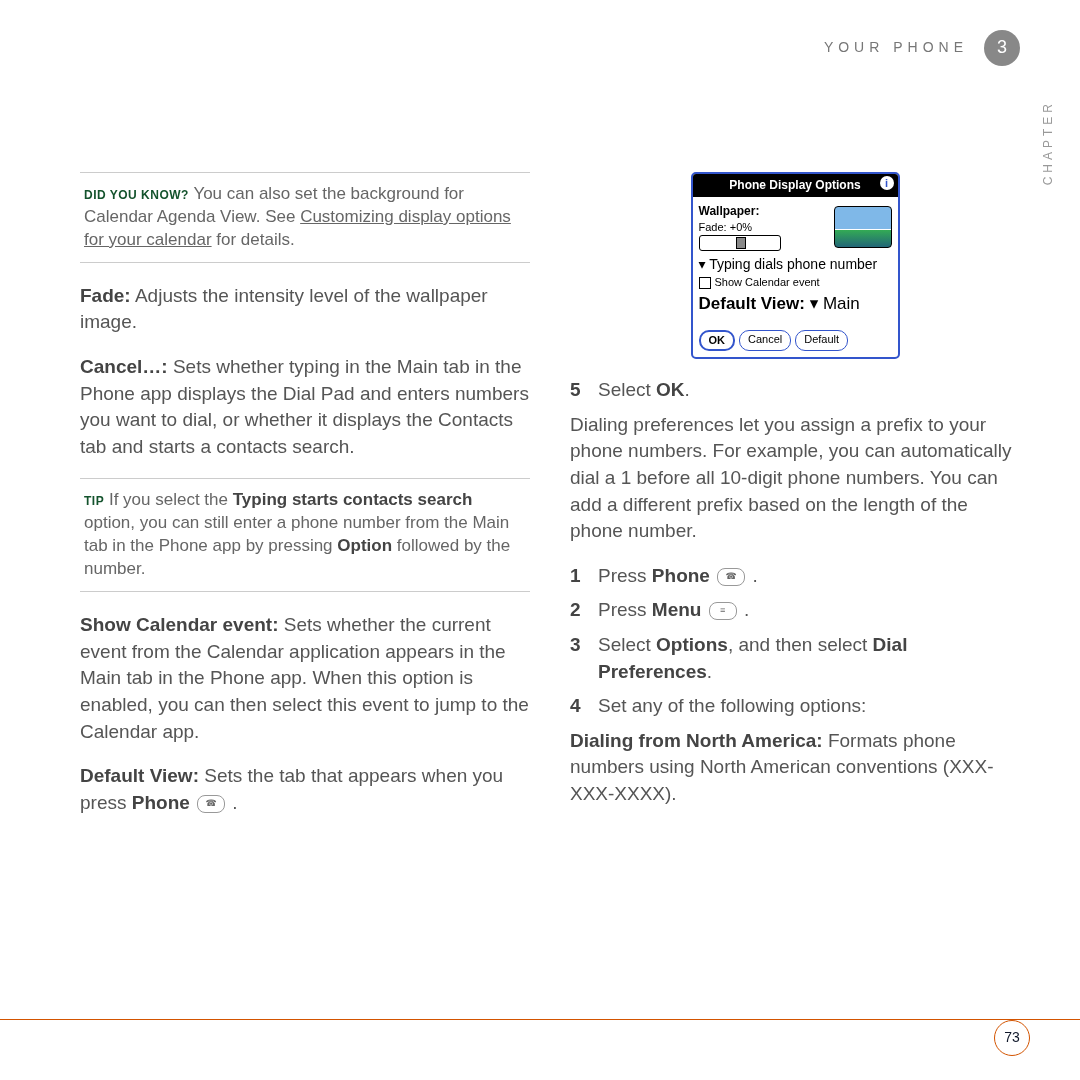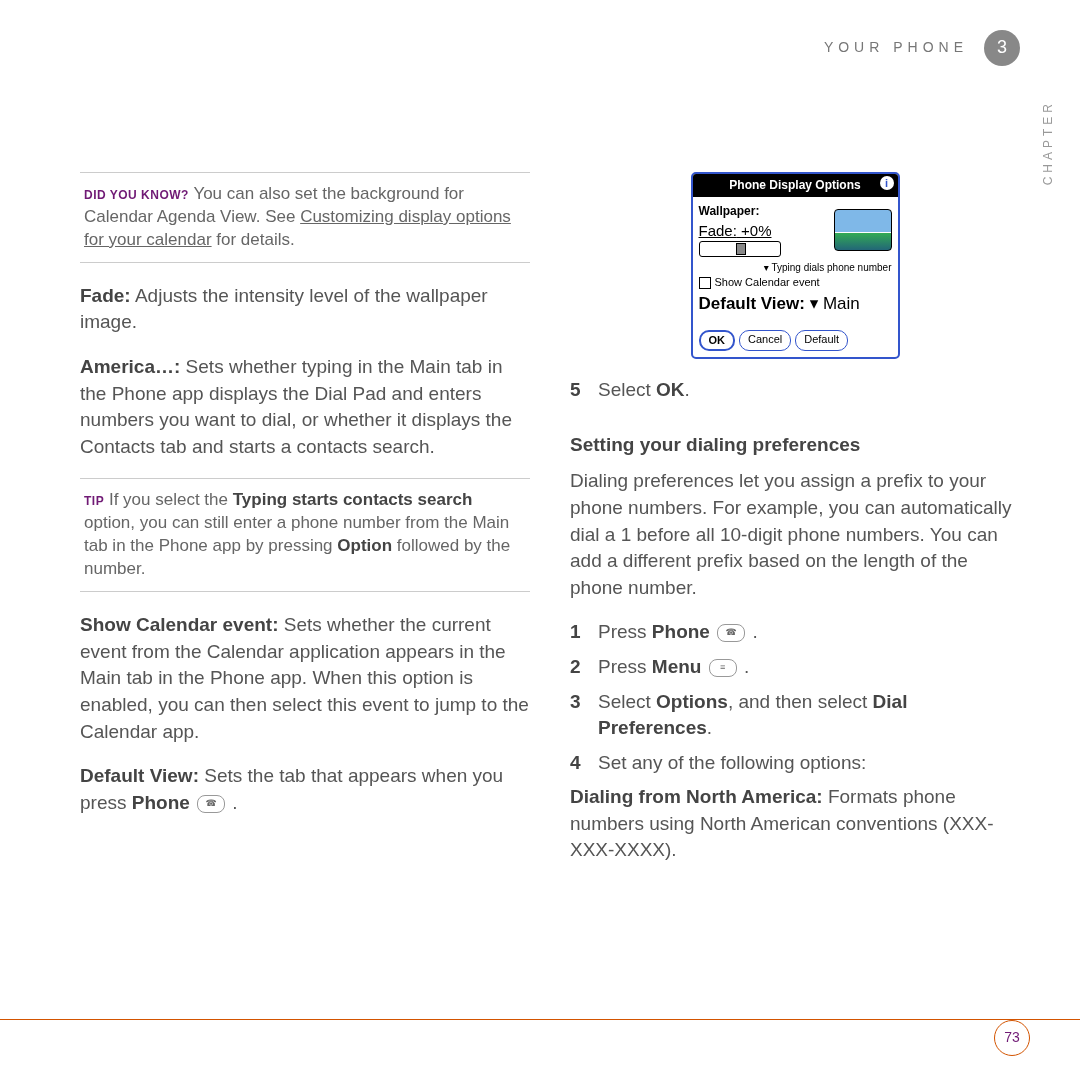--- a/index.html
+++ b/index.html
@@ -67,21 +67,21 @@
   .tipbox, .dykbox {
     border-top: 1px solid #ccc;
     border-bottom: 1px solid #ccc;
     padding: 10px 4px;
     margin: 0 0 20px 0;
     font-size: 17px;
     color: #666;
     line-height: 1.35;
   }
   .tip-label, .dyk-label {
-    color: #701a75;
+    color: #14532d;
     font-weight: bold;
     font-size: 12px;
     letter-spacing: 0.5px;
   }
   .link {
     text-decoration: underline;
     color: #666;
   }
   .para {
     margin: 0 0 18px 0;
@@ -156,40 +156,40 @@
   .palm-slider-box {
     width: 80px; height: 14px;
     border:1px solid #000; border-radius:3px;
     position: relative;
     background:#fff;
   }
   .palm-slider-dot{
     position:absolute; left:36px; top:1px;
     width:8px; height:10px; background:#888; border:1px solid #000;
   }
-  .palm-drop { font-size:10px;text-align:right; }
+  .palm-drop { font-size:14px; }
   .palm-drop::before{ content:"▾ "; }
   .palm-check { font-size:11px; font-weight:normal;}
   .palm-check-box{
     display:inline-block; width:10px;height:10px;border:1px solid #000;margin-right:4px;vertical-align:middle;
   }
   .palm-btns { display:flex; gap:4px; margin-top:14px; }
   .palm-btn {
     border:1px solid #3355cc; border-radius:10px;
     padding:1px 8px; font-size:11px; color:#000; background:#fff;
   }
   .palm-btn.ok{ border-width:2px; font-weight:bold;}
   .footer-rule{
     position:absolute; left:0; right:0; bottom:60px;
     height:1px; background:#d35400;
   }
   .page-num {
     position:absolute; bottom:24px; right:50px;
     width:34px;height:34px;border:1px solid #d35400;border-radius:50%;
-    color:#701a75; font-size:14px;
+    color:#0f172a; font-size:14px;
     display:flex;align-items:center;justify-content:center;
   }
 </style>
 </head>
 <body>
 
 <div class="page">
 
   <div class="header">
     <span class="header-title">YOUR PHONE</span>
@@ -206,21 +206,21 @@
         <span>You can also set the background for Calendar Agenda View. See </span>
         <span class="link">Customizing display options for your calendar</span>
         <span> for details.</span>
       </div>
 
       <p class="para">
         <span class="b">Fade:</span><span> Adjusts the intensity level of the wallpaper image.</span>
       </p>
 
       <p class="para">
-        <span class="b">America…:</span><span> Sets whether typing in the Main tab in the Phone app displays the Dial Pad and enters numbers you want to dial, or whether it displays the Contacts tab and starts a contacts search.</span>
+        <span class="b">Cancel…:</span><span> Sets whether typing in the Main tab in the Phone app displays the Dial Pad and enters numbers you want to dial, or whether it displays the Contacts tab and starts a contacts search.</span>
       </p>
 
       <div class="tipbox">
         <span class="tip-label">TIP</span>
         <span>If you select the </span>
         <span class="b">Typing starts contacts search</span>
         <span> option, you can still enter a phone number from the Main tab in the Phone app by pressing </span>
         <span class="b">Option</span>
         <span> followed by the number.</span>
       </div>
@@ -239,21 +239,21 @@
 
       <div class="palm">
         <div class="palm-title">
           <span>Phone Display Options</span>
           <span class="palm-info">i</span>
         </div>
         <div class="palm-body">
           <div class="palm-row">
             <div>
               <div class="palm-wall-label">Wallpaper:</div>
-              <div style="font-size:15px;text-decoration:underline;">
+              <div style="font-size:11px;">
                 <span>Fade:</span>
                 <span>+0%</span>
               </div>
               <div class="palm-slider-box">
                   <div class="palm-slider-dot"></div>
                 </div>
             </div>
             <div class="palm-thumb"></div>
           </div>
           <div class="palm-drop">Typing dials phone number</div>
@@ -272,21 +272,20 @@
         </div>
       </div>
 
       <div class="step-row">
         <span class="step-num">5</span>
         <span class="step-body">
           <span>Select </span><span class="b">OK</span><span>.</span>
         </span>
       </div>
 
-      <div class="section-head">Setting your dialing preferences</div>
 
       <p class="para">Dialing preferences let you assign a prefix to your phone numbers. For example, you can automatically dial a 1 before all 10-digit phone numbers. You can add a different prefix based on the length of the phone number.</p>
 
       <div class="step-list">
         <div class="step-row">
           <span class="step-num">1</span>
           <span class="step-body">
             <span>Press </span><span class="b">Phone</span>
             <span class="icon-phone">☎</span><span> .</span>
           </span>

